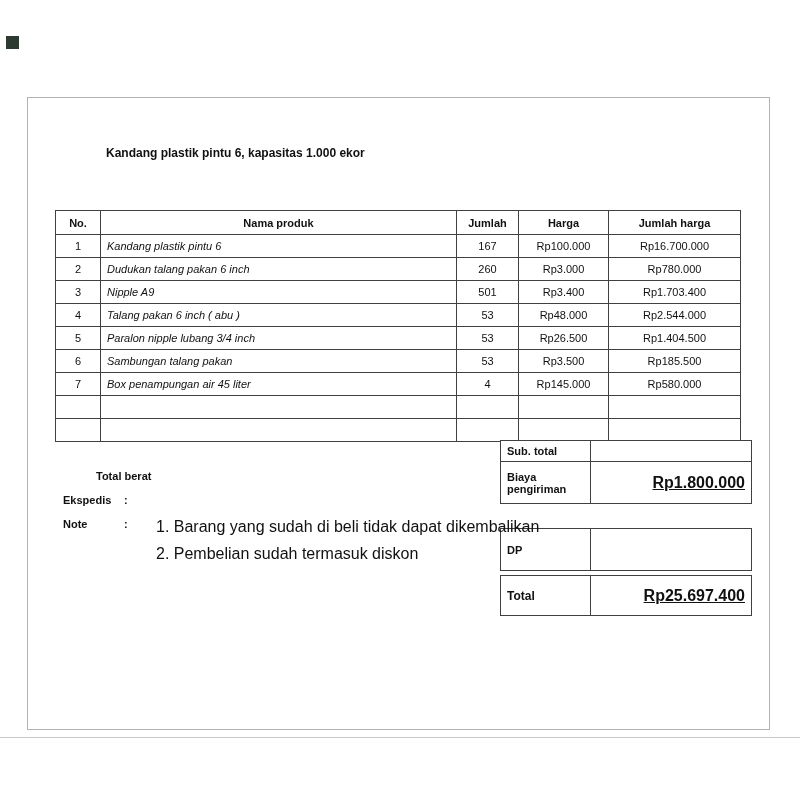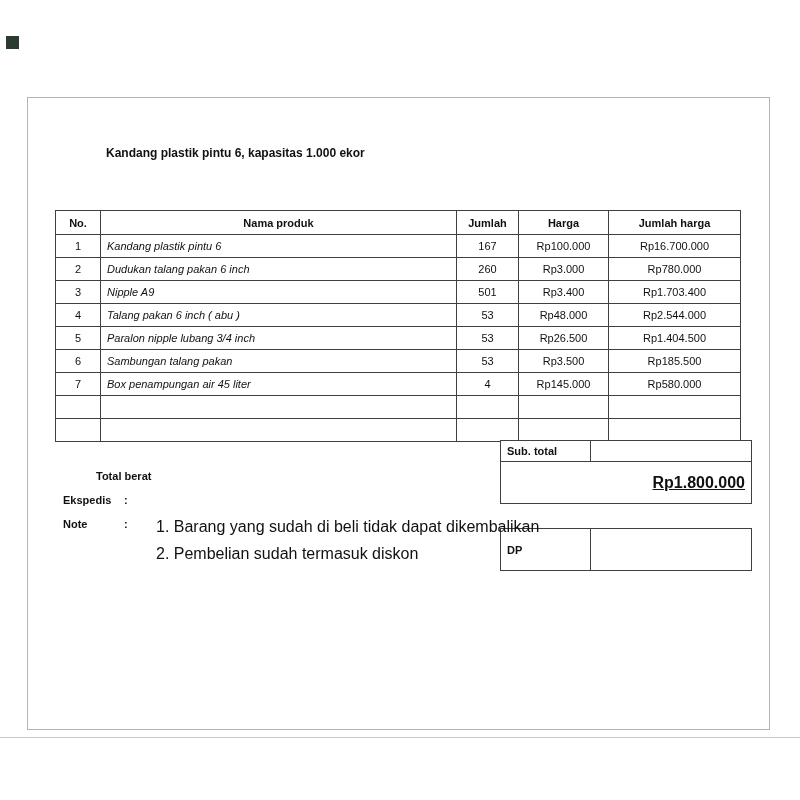--- a/index.html
+++ b/index.html
@@ -169,26 +169,31 @@
         <td class="c-total"></td>
       </tr>
     </tbody>
   </table>
 
   <div class="summary">
     <div class="srow h-sub">
       <div class="slabel">Sub. total</div>
     </div>
     <div class="srow h-ship">
+      <div class="slabel">Biaya pengiriman</div>
       <div class="svalue">Rp1.800.000</div>
     </div>
     <div class="srow h-dp">
       <div class="slabel">DP</div>
       <div class="svalue"></div>
     </div>
+    <div class="srow h-total">
+      <div class="slabel">Total</div>
+      <div class="svalue">Rp25.697.400</div>
+    </div>
   </div>
 
   <div class="flabel" style="left:35px; top:372px;margin-left:33px;">Total berat</div>
 
   <div class="flabel" style="left:35px; top:396px;">Ekspedis</div>
   <div class="flabel" style="left:96px; top:396px;">:</div>
 
   <div class="flabel" style="left:35px; top:420px;">Note</div>
   <div class="flabel" style="left:96px; top:420px;">:</div>
 

